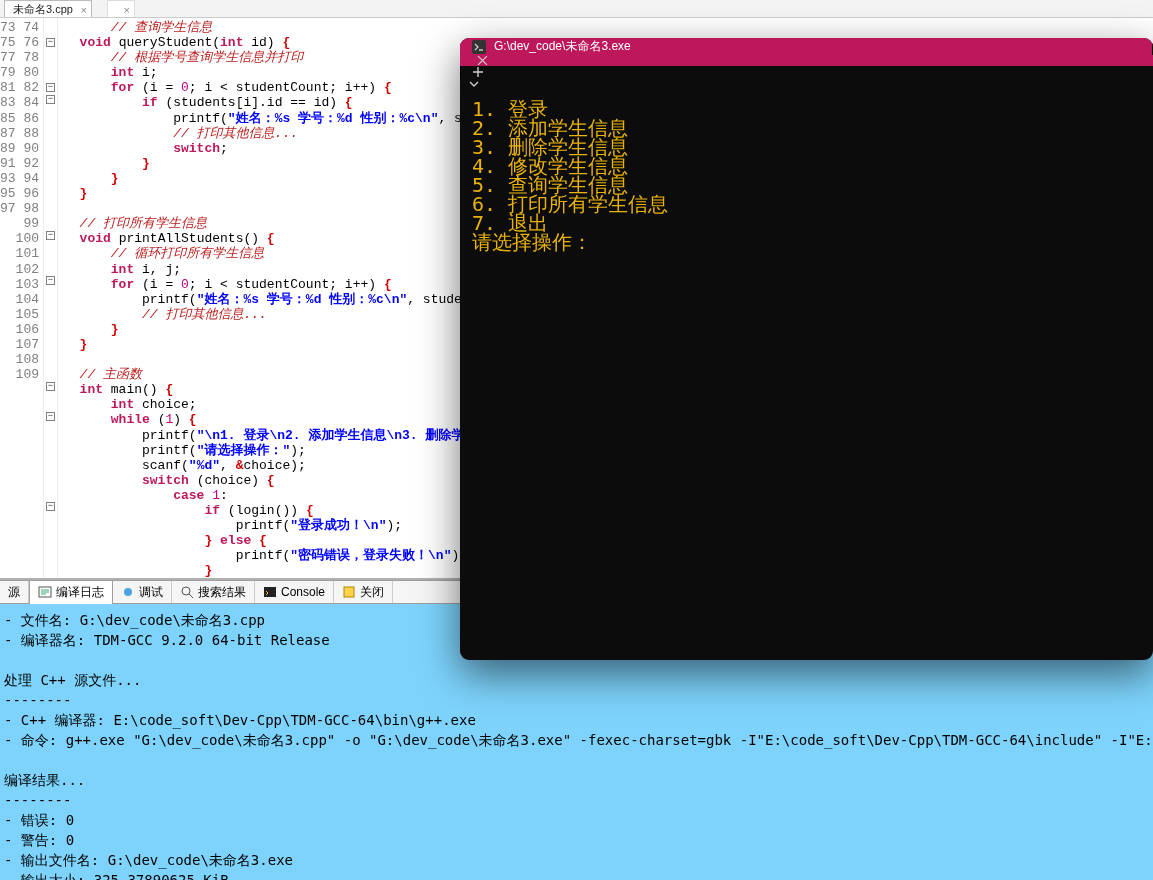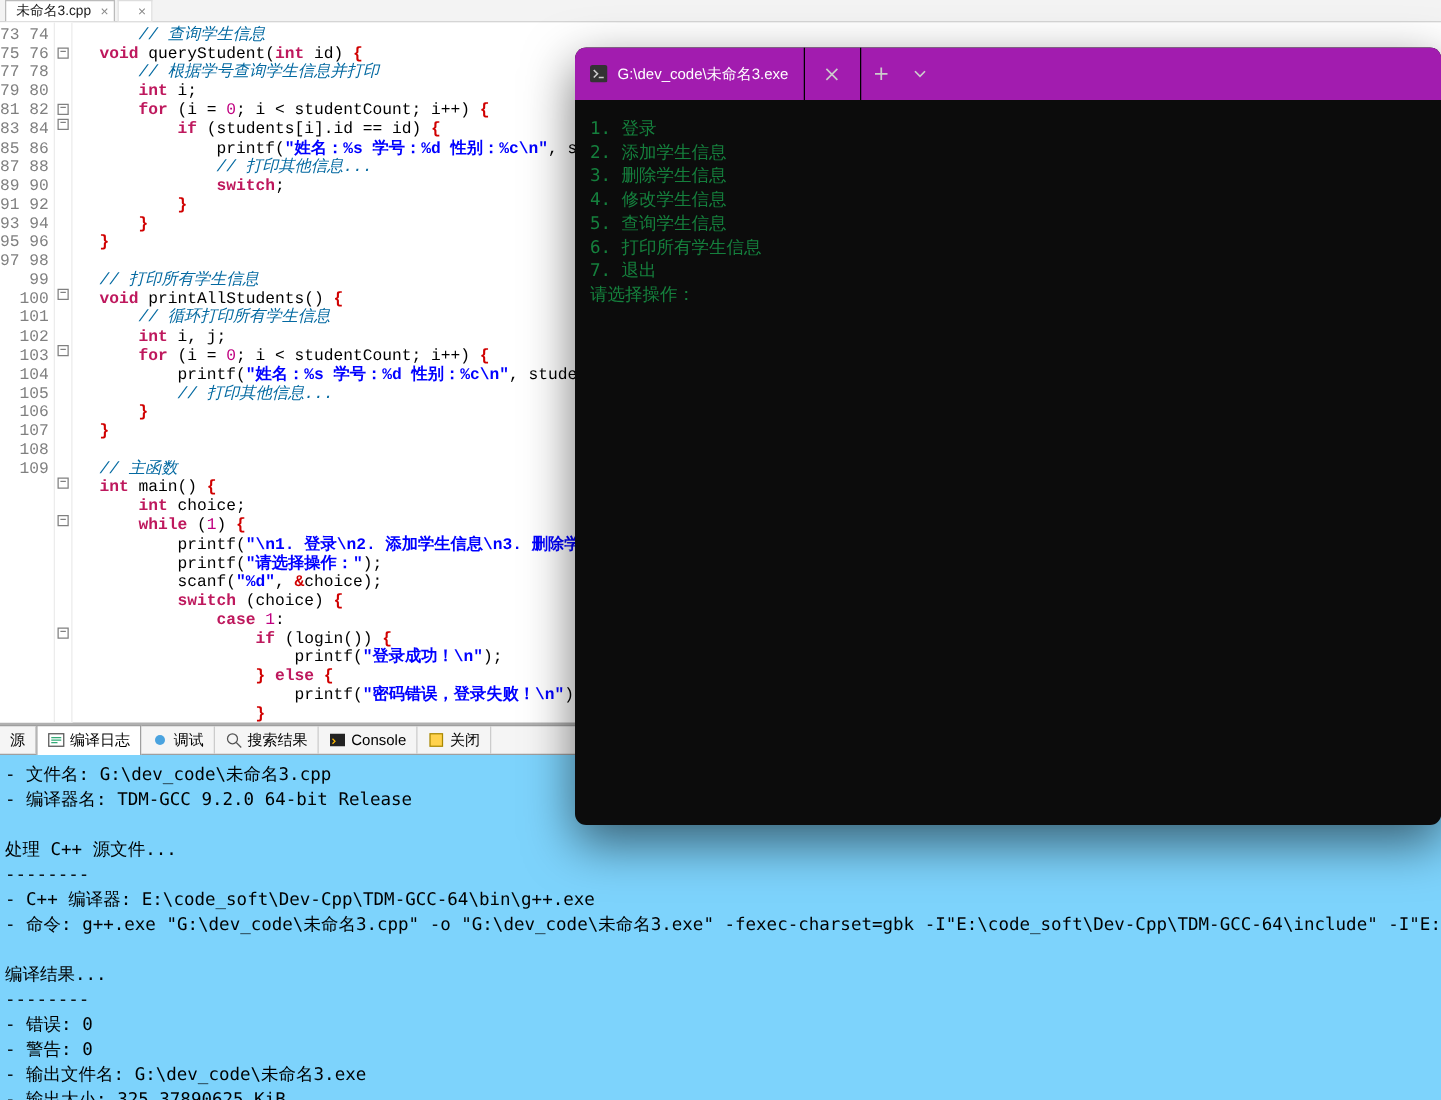--- a/index.html
+++ b/index.html
@@ -2,52 +2,52 @@
 <html><head>
 <meta charset="utf-8">
 <style>
   * { margin:0; padding:0; box-sizing:border-box; }
   body { font-family:"Consolas","Courier New",monospace; font-size:13px; background:#fff; overflow:hidden; width:1153px; height:880px; position:relative; }
 
   
   .ide { position:absolute; inset:0; display:flex; flex-direction:column; }
 
   .tabs-bar { height:18px; background:#f3f3f3; border-bottom:1px solid #ccc; display:flex; align-items:flex-end; padding-left:4px;}
-  .tab { height:17px; line-height:16px; background:#fff; border:1px solid #bbb; border-bottom:none; font-size:11px; padding:0 18px 0 8px; margin-right:2px; font-family:Tahoma,sans-serif; color:#222; position:relative; }
+  .tab { height:17px; line-height:16px; background:#fff; border:1px solid #bbb; border-bottom:none; font-size:11px; padding:0 18px 0 8px; margin-right:15px; font-family:Tahoma,sans-serif; color:#222; position:relative; }
   .tab .x { position:absolute; right:4px; top:1px; font-size:11px; color:#888; }
 
   .editor-area { flex:0 0 560px; display:flex; border-bottom:2px solid #b0b0b0; background:#fff; }
   .gutter  { width:44px; background:#fff; border-right:1px solid #ececec; text-align:right; padding-right:4px; color:#808080; font-size:13px; line-height:15.1px; padding-top:2px; user-select:none;}
   .foldcol { width:14px; background:#fff; border-right:1px solid #ececec; padding-top:2px; line-height:15.1px; text-align:center;}
   .foldbox { width:9px; height:9px; border:1px solid #808080; margin:3px auto 3px; font-size:9px; line-height:7px; color:#404040;}
   .code    { flex:1; padding:2px 0 0 6px; line-height:15.1px; white-space:pre; color:#000; overflow:hidden;}
 
   .kw   { color:#be185d; font-weight:bold; }
-  .cmt  { color:#0369a1; font-style:italic; }
+  .cmt  { color:#b91c1c; font-style:italic; }
   .str  { color:#0000ff; font-weight:bold; }
   .num  { color:#c00080; }
   .op   { color:#d00000; font-weight:bold;}
 
   
   .btab-row { height:24px; border-top:1px solid #9f9f9f; border-bottom:1px solid #9f9f9f; background:#f5f5f5; display:flex; align-items:center; font-family:Tahoma,sans-serif; font-size:12px;}
   .btab { height:22px; display:flex; align-items:center; padding:0 8px; border-right:1px solid #ccc; gap:4px; }
   .btab.active { background:#fff; border-top:1px solid #9f9f9f; border-left:1px solid #9f9f9f; border-right:1px solid #9f9f9f; height:24px; margin-top:-1px;}
   .ico { width:14px; height:14px; display:inline-block; }
 
   .log { flex:1; background:#7dd3fc; padding:6px 4px; font-family:"Consolas",monospace; font-size:14px; color:#000; line-height:20px; white-space:pre; overflow:hidden;}
 
   
   .term-win { position:absolute; left:460px; top:38px; width:693px; height:622px; background:#0c0c0c; border-radius:9px; box-shadow:0 14px 40px rgba(0,0,0,.55); display:flex; flex-direction:column; overflow:hidden;}
-  .term-title { height:42px; background:#a21caf; display:flex; align-items:stretch; }
+  .term-title { height:28px; background:#be185d; display:flex; align-items:stretch;flex-direction:column; }
   .term-tab { display:flex; align-items:center; gap:8px; padding:0 12px; color:#fff; font-family:"Segoe UI",sans-serif; font-size:12px; border-right:1px solid #000;}
   .term-tab svg{ flex:none;}
   .term-close { width:44px; display:flex; align-items:center; justify-content:center;}
   .term-add { width:34px; display:flex; align-items:center; justify-content:center; border-left:1px solid #000;}
   .term-dd  { width:28px; display:flex; align-items:center; justify-content:center;}
-  .term-body { flex:1; padding:14px 12px; font-family:"NSimSun","Consolas",monospace; font-size:14px; color:#15803d; line-height:19px; white-space:pre;}
+  .term-body { flex:1; padding:14px 12px; font-family:"NSimSun","Consolas",monospace; font-size:20px; color:#eab308; line-height:19px; white-space:pre;margin-top:20px;}
 </style>
 </head>
 <body>
 
 <div class="ide">
 
   <div class="tabs-bar">
     <div class="tab">
       <span>未命名3.cpp</span>
       <span class="x">×</span>

